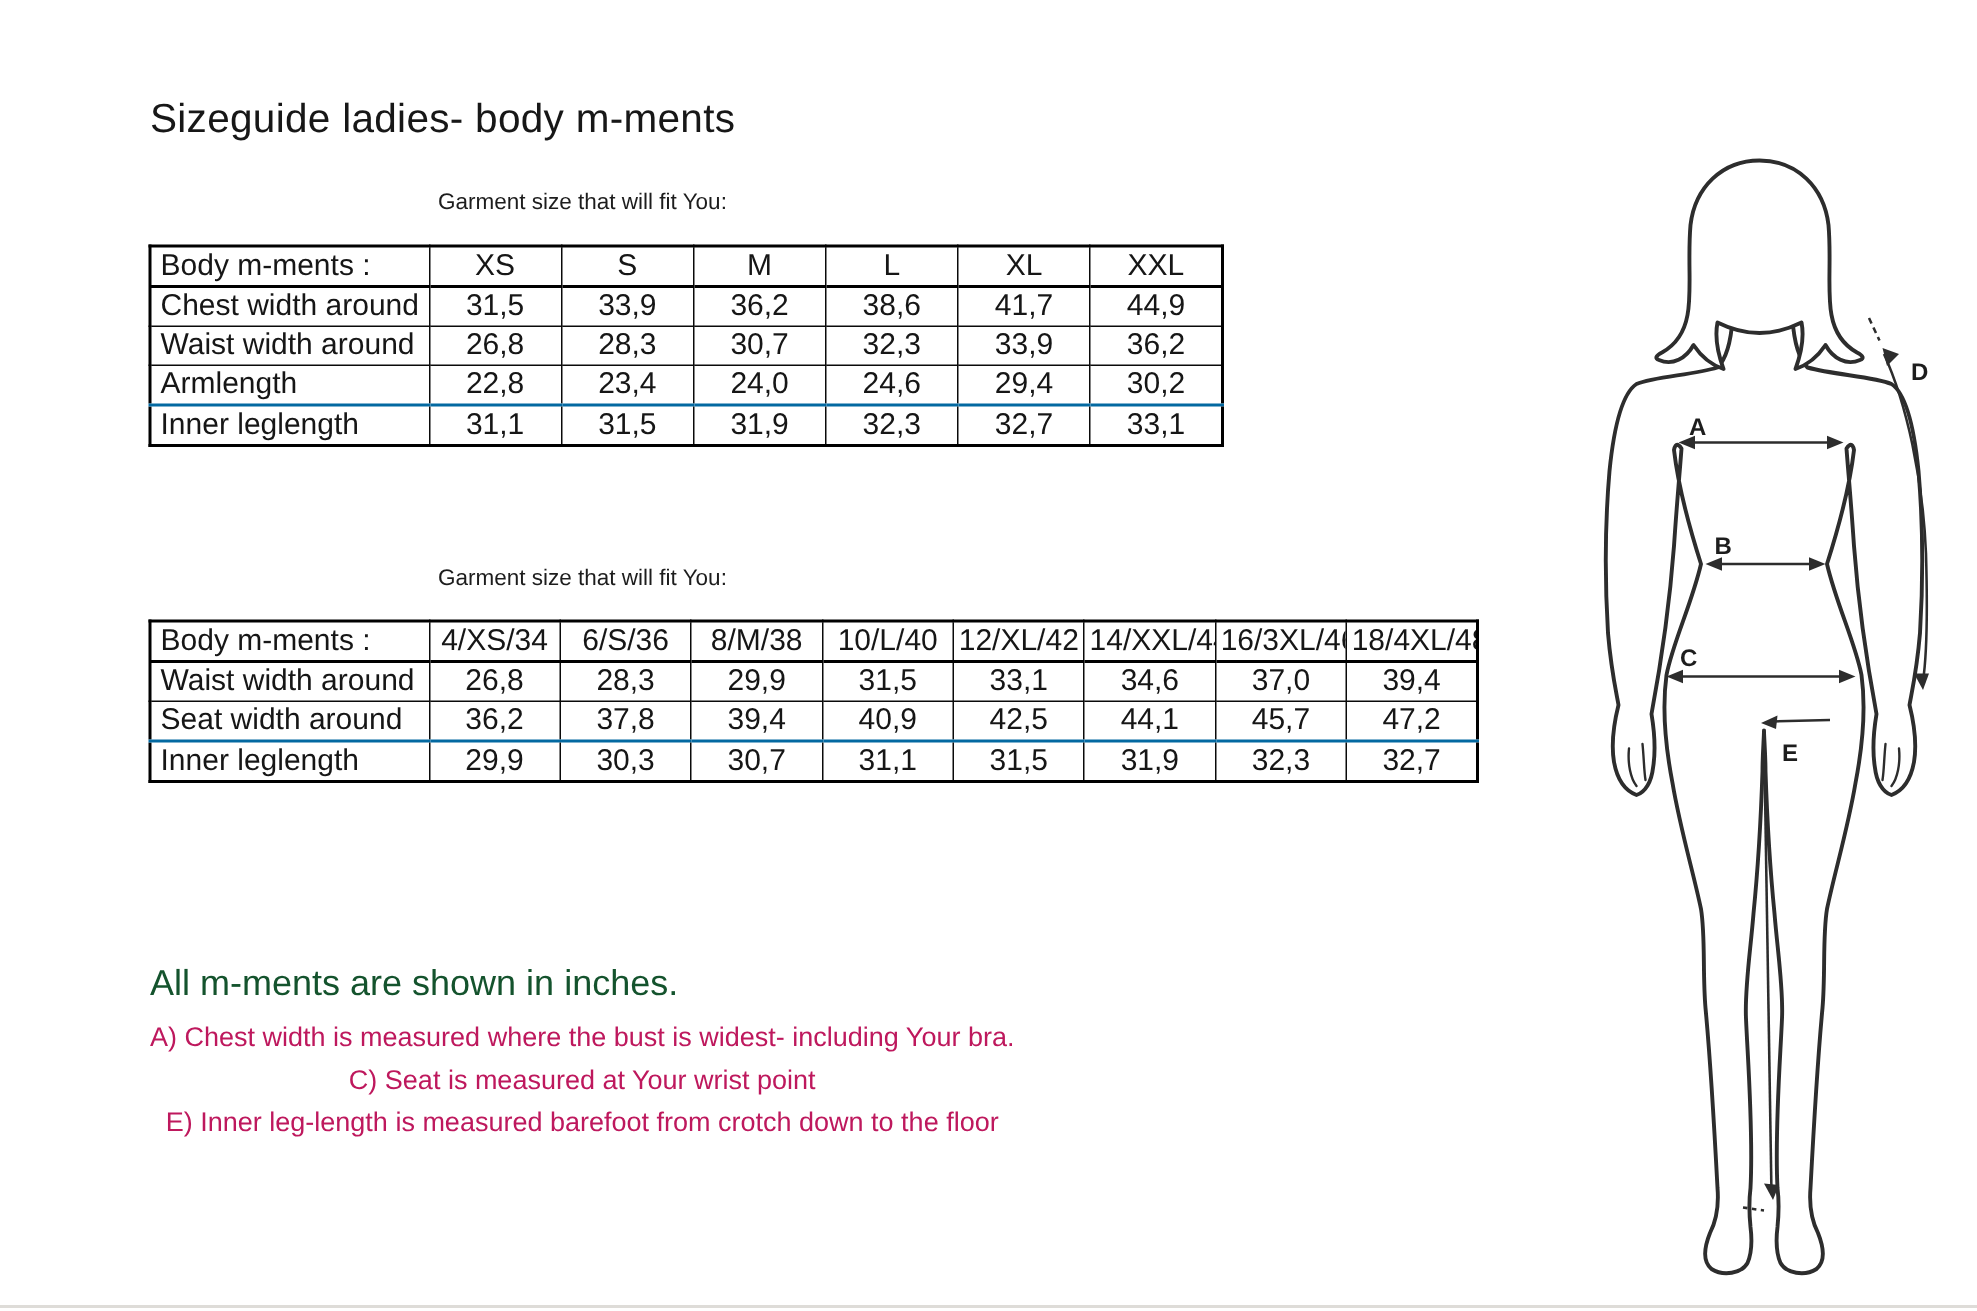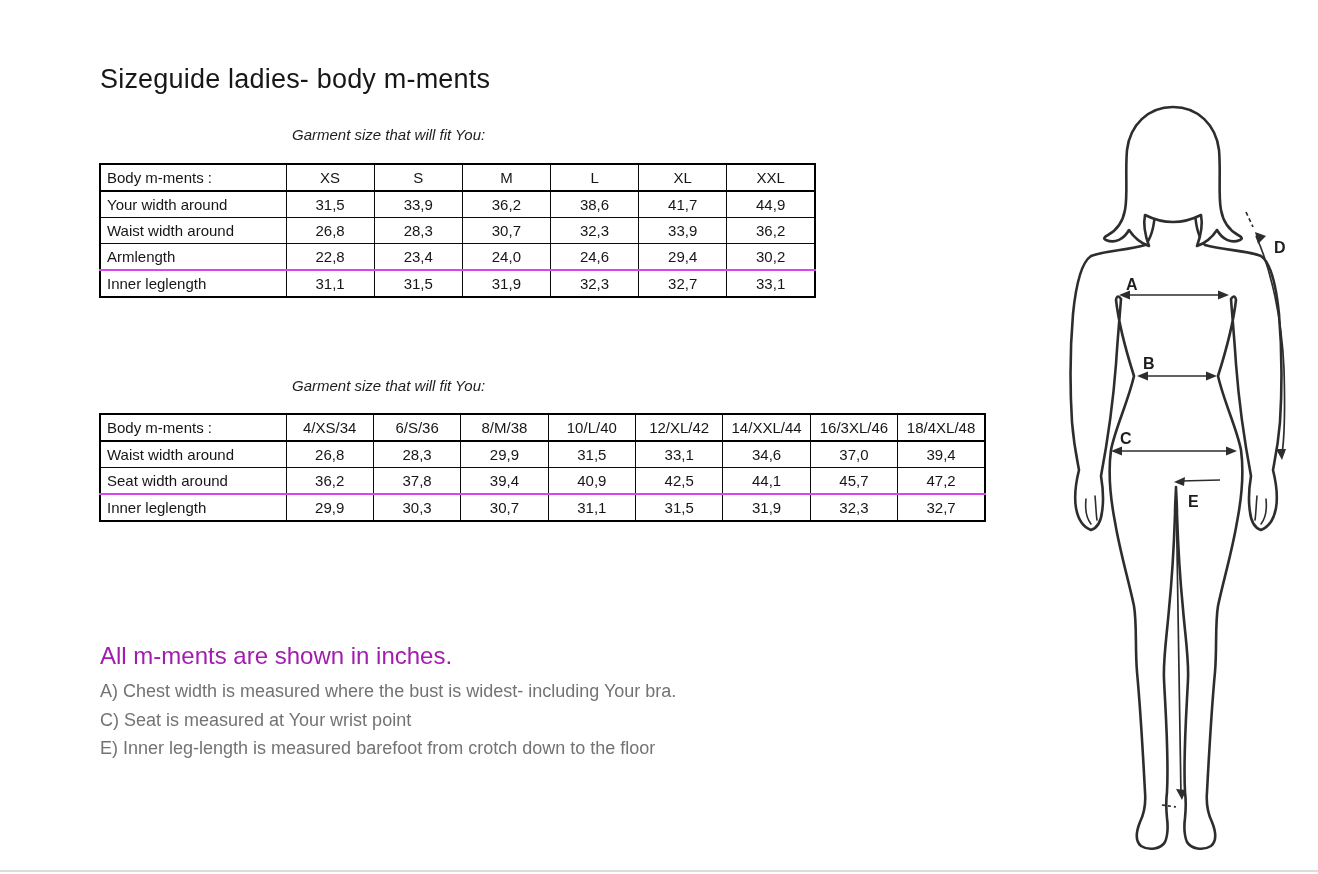--- a/index.html
+++ b/index.html
@@ -4,42 +4,42 @@
 <style>
   html,body { margin:0; padding:0; background:#fff; }
   .page {
     position:relative; width:1318px; height:874px; background:#ffffff;
     font-family:"Liberation Sans", sans-serif; color:#1f1f1f; overflow:hidden;
   }
   .page-title {
     position:absolute; left:100px; top:64px; margin:0;
     font-size:27px; font-weight:400; color:#171717; letter-spacing:0.2px;
   }
-  .caption { position:absolute; font-size:15px; color:#1d1d1d;font-style:italic; }
+  .caption { position:absolute; font-size:15px; color:#1d1d1d; }
   .cap1 { left:292px; top:126px; }
   .cap2 { left:292px; top:377px; }
 
   table.size-table {
     position:absolute; border-collapse:collapse; table-layout:fixed;
-    font-size:15px; color:#161616; border:2px solid #000;
+    font-size:20px; color:#161616; border:2px solid #000;
   }
   .t1 { left:99px; top:163px; width:717px; }
   .t2 { left:99px; top:413px; width:887px; }
   .size-table th, .size-table td {
     border:1px solid #0a0a0a; height:25px; padding:0 3px;
     font-weight:400; text-align:center; white-space:nowrap; overflow:hidden;
   }
   .size-table thead th { border-bottom:2px solid #000; }
-  .size-table tr.thick-top td { border-top:2px solid #d946ef; }
+  .size-table tr.thick-top td { border-top:2px solid #0369a1; }
   .size-table th.label-col, .size-table td.label-cell { text-align:left; padding-left:6px; }
 
   .notes { position:absolute; left:100px; top:642px; }
-  .notes-heading { font-size:24px; color:#a21caf; margin:0 0 7px 0; }
+  .notes-heading { font-size:24px; color:#14532d; margin:0 0 7px 0; }
   .notes-sub { font-size:18px; line-height:28px; color:#1b1b1b; }
-  .notes-item { font-size:18px; line-height:28.6px; color:#737373; }
+  .notes-item { font-size:18px; line-height:28.6px; color:#be185d;text-align:center; }
 
   .figure-svg { position:absolute; left:1055px; top:103px; width:260px; height:762px; }
 
   .bottom-divider {
     position:absolute; left:0; top:870px; width:1318px; height:2px;
     background:#dedcd8;
   }
 </style>
 </head>
 <body>
@@ -66,21 +66,21 @@
           <th>XS</th>
           <th>S</th>
           <th>M</th>
           <th>L</th>
           <th>XL</th>
           <th>XXL</th>
         </tr>
       </thead>
     <tbody>
         <tr>
-          <td class="label-cell">Your width around</td>
+          <td class="label-cell">Chest width around</td>
           <td>31,5</td>
           <td>33,9</td>
           <td>36,2</td>
           <td>38,6</td>
           <td>41,7</td>
           <td>44,9</td>
         </tr>
         <tr>
           <td class="label-cell">Waist width around</td>
           <td>26,8</td>

